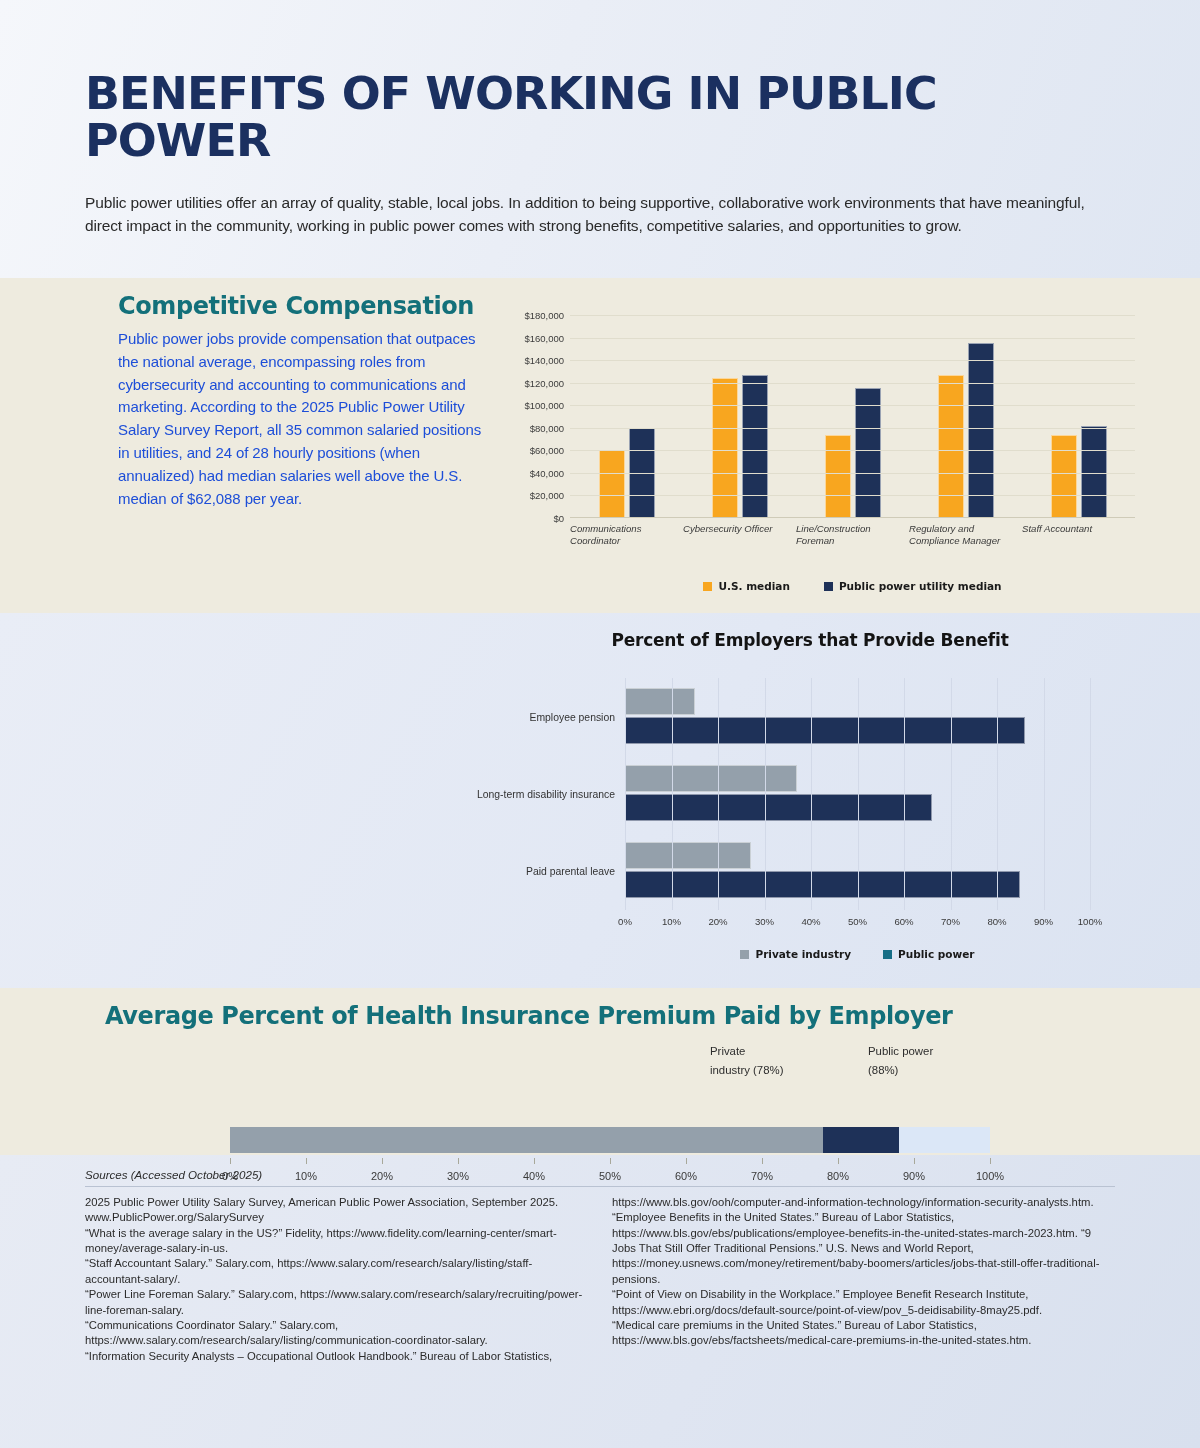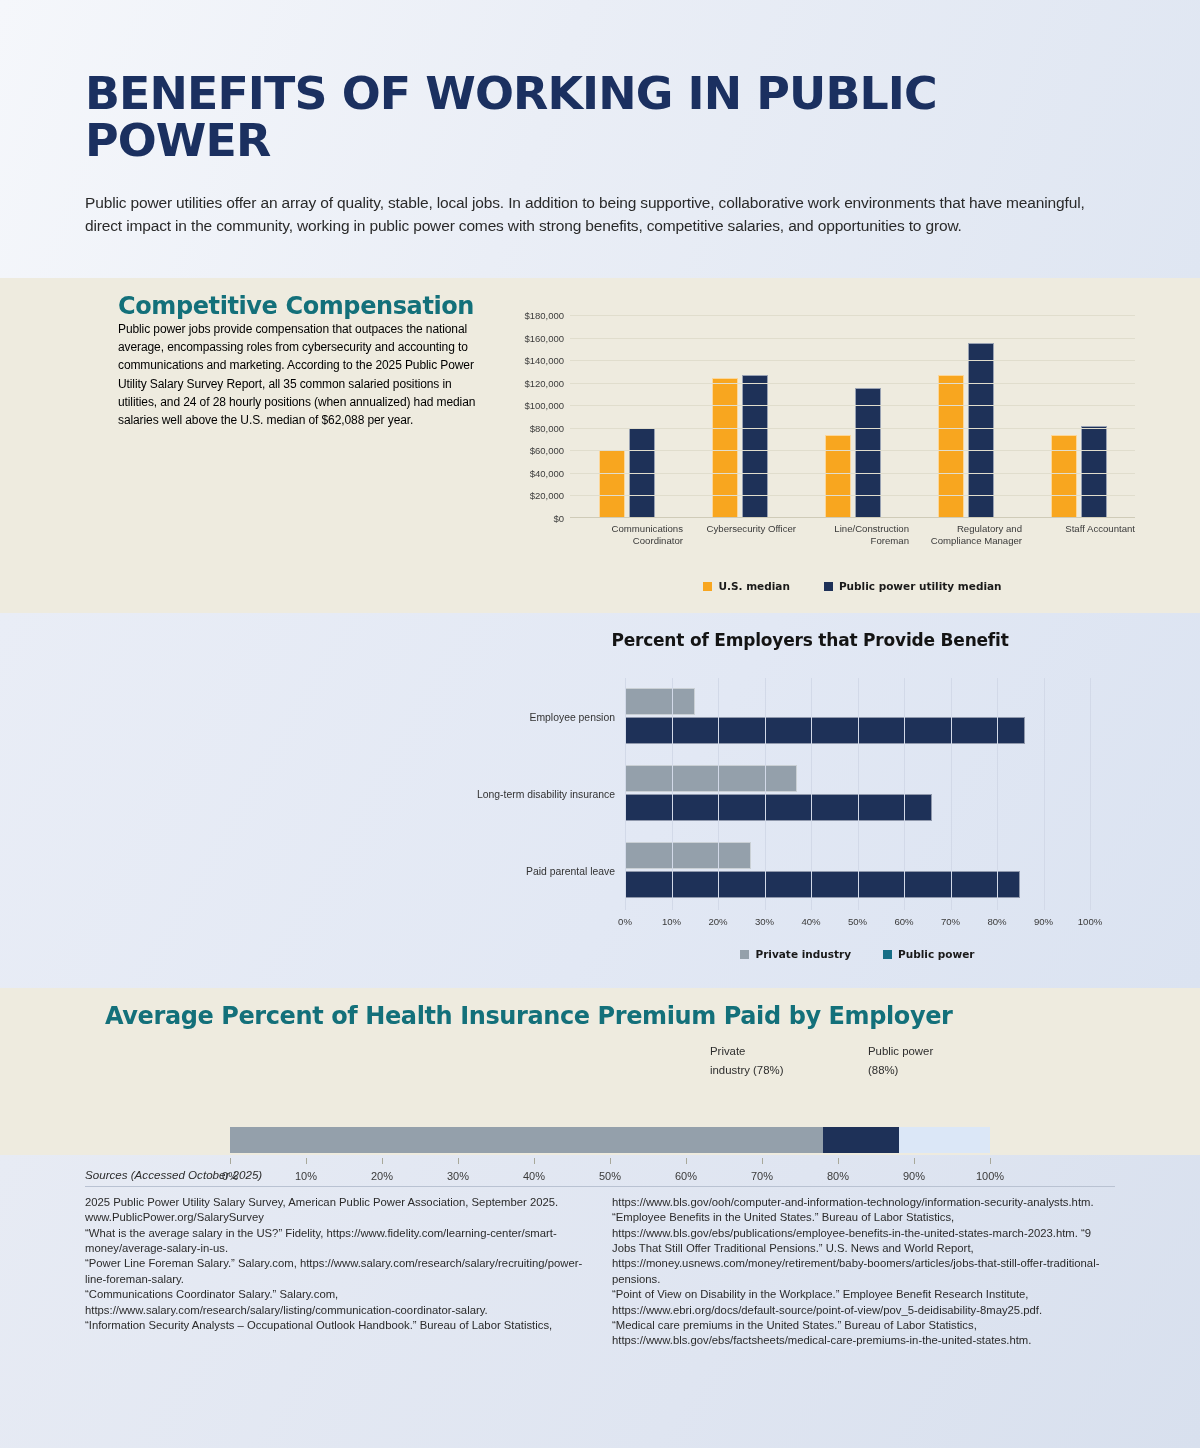--- a/index.html
+++ b/index.html
@@ -54,23 +54,24 @@
   
   .comp-text { position: absolute; top: 292px; left: 118px; width: 375px; }
   .sec-head {
     font-family: "DejaVu Sans", sans-serif;
     font-weight: 700;
     color: #13707a;
     font-size: 24px;
     letter-spacing: -0.4px;
   }
   .comp-body {
-    font-size: 12px;
+    margin-top: 8px;
+    font-size: 15px;
     line-height: 1.52;
-    color: #000000;
+    color: #1d4ed8;
     letter-spacing: -0.1px;
   }
 
   
   .vchart { position: absolute; top: 305px; left: 498px; width: 660px; height: 300px; }
   .vc-plot { position: absolute; left: 72px; top: 10px; width: 565px; height: 203px; }
   .vc-ylabels { position: absolute; left: 0; top: 0; width: 66px; height: 223px; }
   .vc-ylabels div {
     position: absolute; right: 0; font-size: 9.5px; color: #3c3c3c;
     transform: translateY(-50%); white-space: nowrap;
@@ -78,21 +79,21 @@
   .vc-grid { position: absolute; left: 0; right: 0; height: 1px; background: #e0ddcd; }
   .vc-axis { position: absolute; left: 0; right: 0; bottom: 0; height: 1px; background: #cfcbb8; }
   .vc-groups { position: absolute; left: 0; right: 0; bottom: 0; top: 0; display: flex; }
   .vc-group { flex: 1; position: relative; display: flex; align-items: flex-end;
               justify-content: center; gap: 4px; }
   .vc-bar { width: 26px; border: 1px solid rgba(255,255,255,0.55); }
   .vc-bar.us { background: #f8a61f; }
   .vc-bar.pp { background: #1e3158; }
   .vc-xlabels { position: absolute; left: 72px; top: 218px; width: 565px; display: flex; }
   .vc-xlabels div {
-    flex: 1; text-align: right; font-size: 9.6px; color: #3a3a3a; line-height: 1.25;
+    flex: 1; text-align: left; font-size: 9.6px; color: #3a3a3a; line-height: 1.25; font-style: italic;
   }
   .vc-legend {
     position: absolute; left: 72px; top: 275px; width: 565px;
     display: flex; justify-content: center; gap: 34px; align-items: center;
   }
   .lg-item { display: flex; align-items: center; gap: 6px; font-size: 10.5px;
              font-weight: 700; color: #1a1a1a; font-family: "DejaVu Sans", sans-serif; }
   .lg-sw { width: 9px; height: 9px; display: inline-block; }
   .sw-orange { background: #f8a61f; }
   .sw-navy { background: #1e3158; }
@@ -352,20 +353,21 @@
     </div>
   </div>
 
   <div class="src-wrap">
     <div class="src-head">Sources (Accessed October 2025)</div>
     <div class="src-rule"></div>
     <div class="src-cols">
       <div class="src-col" id="srcLeft">
           <p>2025 Public Power Utility Salary Survey, American Public Power Association, September 2025. www.PublicPower.org/SalarySurvey</p>
           <p>“What is the average salary in the US?” Fidelity, https://www.fidelity.com/learning-center/smart-money/average-salary-in-us.</p>
+          <p>“Staff Accountant Salary.” Salary.com, https://www.salary.com/research/salary/listing/staff-accountant-salary/.</p>
           <p>“Power Line Foreman Salary.” Salary.com, https://www.salary.com/research/salary/recruiting/power-line-foreman-salary.</p>
           <p>“Communications Coordinator Salary.” Salary.com, https://www.salary.com/research/salary/listing/communication-coordinator-salary.</p>
           <p>“Information Security Analysts – Occupational Outlook Handbook.” Bureau of Labor Statistics,</p>
         </div>
       <div class="src-col" id="srcRight">
           <p>https://www.bls.gov/ooh/computer-and-information-technology/information-security-analysts.htm.</p>
           <p>“Employee Benefits in the United States.” Bureau of Labor Statistics, https://www.bls.gov/ebs/publications/employee-benefits-in-the-united-states-march-2023.htm. “9 Jobs That Still Offer Traditional Pensions.” U.S. News and World Report, https://money.usnews.com/money/retirement/baby-boomers/articles/jobs-that-still-offer-traditional-pensions.</p>
           <p>“Point of View on Disability in the Workplace.” Employee Benefit Research Institute, https://www.ebri.org/docs/default-source/point-of-view/pov_5-deidisability-8may25.pdf.</p>
           <p>“Medical care premiums in the United States.” Bureau of Labor Statistics, https://www.bls.gov/ebs/factsheets/medical-care-premiums-in-the-united-states.htm.</p>
         </div>

